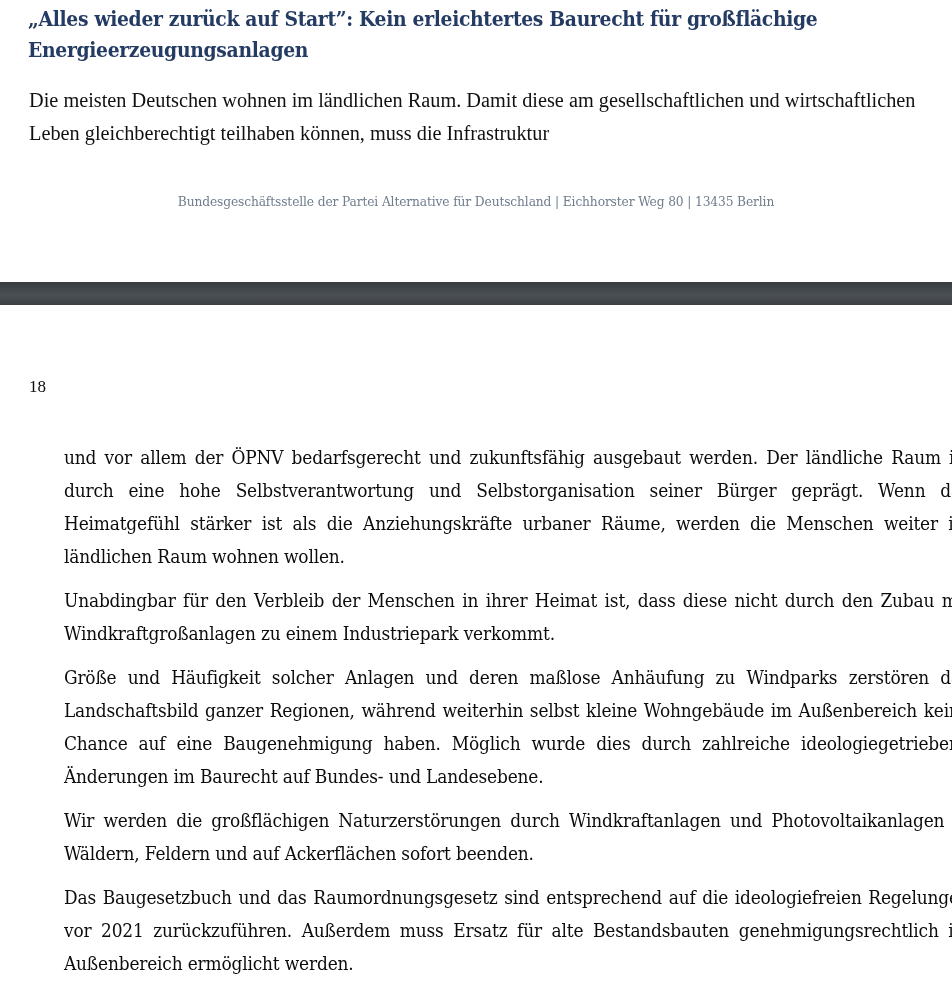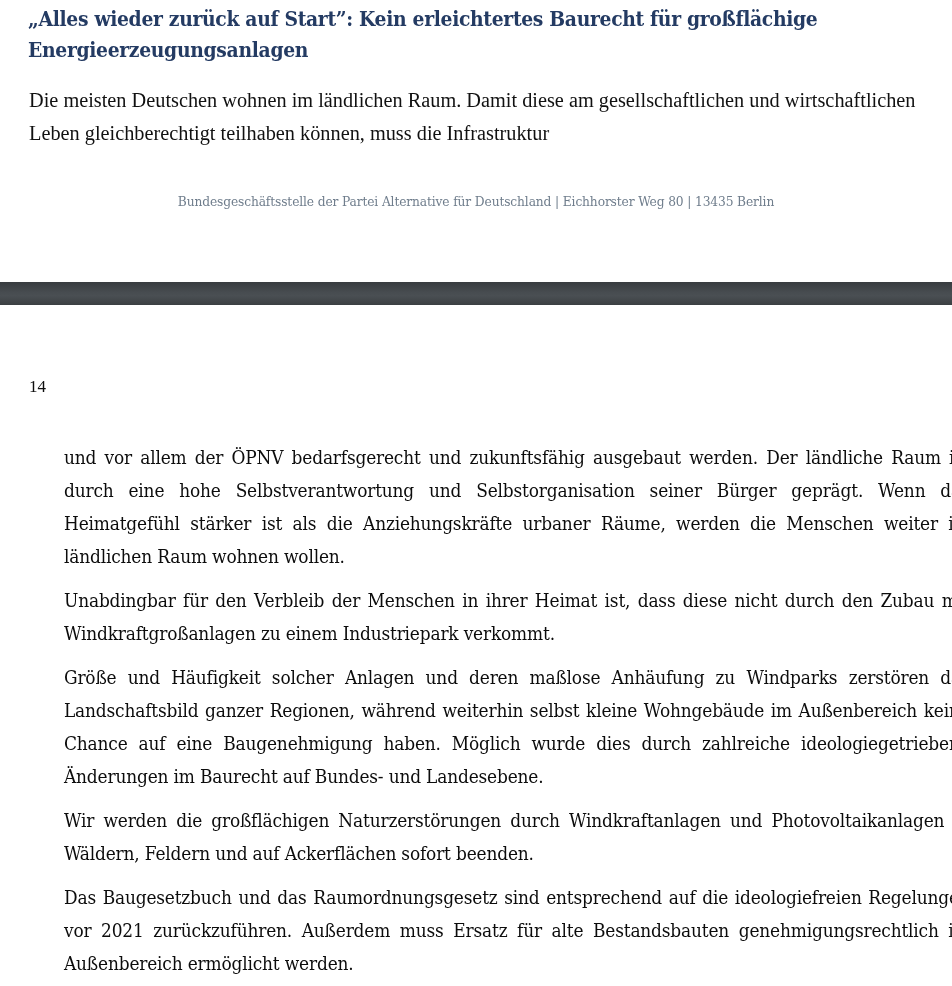--- a/index.html
+++ b/index.html
@@ -151,21 +151,21 @@
     <h1 class="doc-title">„Alles wieder zurück auf Start”: Kein erleichtertes Baurecht für großflächige Energieerzeugungsanlagen</h1>
 
     <p class="doc-lead">Die meisten Deutschen wohnen im ländlichen Raum. Damit diese am gesellschaftlichen und wirtschaftlichen Leben gleichberechtigt teilhaben können, muss die Infrastruktur</p>
 
     <div class="doc-imprint">Bundesgeschäftsstelle der Partei Alternative für Deutschland | Eichhorster Weg 80 | 13435 Berlin</div>
   </div>
 
   <div class="band"></div>
 
   <div class="doc-body">
-    <div class="page-number">14</div>
+    <div class="page-number">18</div>
 
     <div class="body-text">
       <p>und vor allem der ÖPNV bedarfsgerecht und zukunftsfähig ausgebaut werden. Der ländliche Raum ist durch eine hohe Selbstverantwortung und Selbstorganisation seiner Bürger geprägt. Wenn das Heimatgefühl stärker ist als die Anziehungskräfte urbaner Räume, werden die Menschen weiter im ländlichen Raum wohnen wollen.</p>
       <p>Unabdingbar für den Verbleib der Menschen in ihrer Heimat ist, dass diese nicht durch den Zubau mit Windkraftgroßanlagen zu einem Industriepark verkommt.</p>
       <p>Größe und Häufigkeit solcher Anlagen und deren maßlose Anhäufung zu Windparks zerstören das Landschaftsbild ganzer Regionen, während weiterhin selbst kleine Wohngebäude im Außenbereich keine Chance auf eine Baugenehmigung haben. Möglich wurde dies durch zahlreiche ideologiegetriebene Änderungen im Baurecht auf Bundes- und Landesebene.</p>
       <p>Wir werden die großflächigen Naturzerstörungen durch Windkraftanlagen und Photovoltaikanlagen in Wäldern, Feldern und auf Ackerflächen sofort beenden.</p>
       <p>Das Baugesetzbuch und das Raumordnungsgesetz sind entsprechend auf die ideologiefreien Regelungen vor 2021 zurückzuführen. Außerdem muss Ersatz für alte Bestandsbauten genehmigungsrechtlich im Außenbereich ermöglicht werden.</p>
     </div>
   </div>
 

